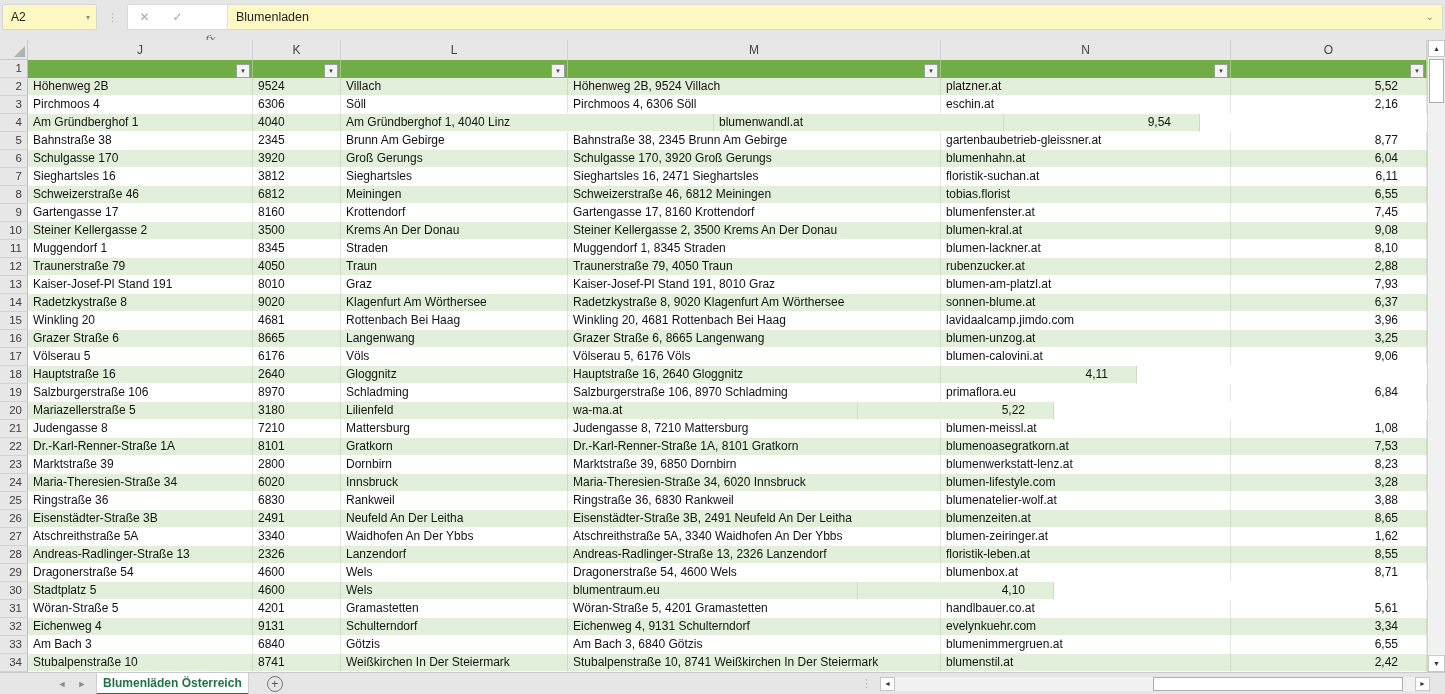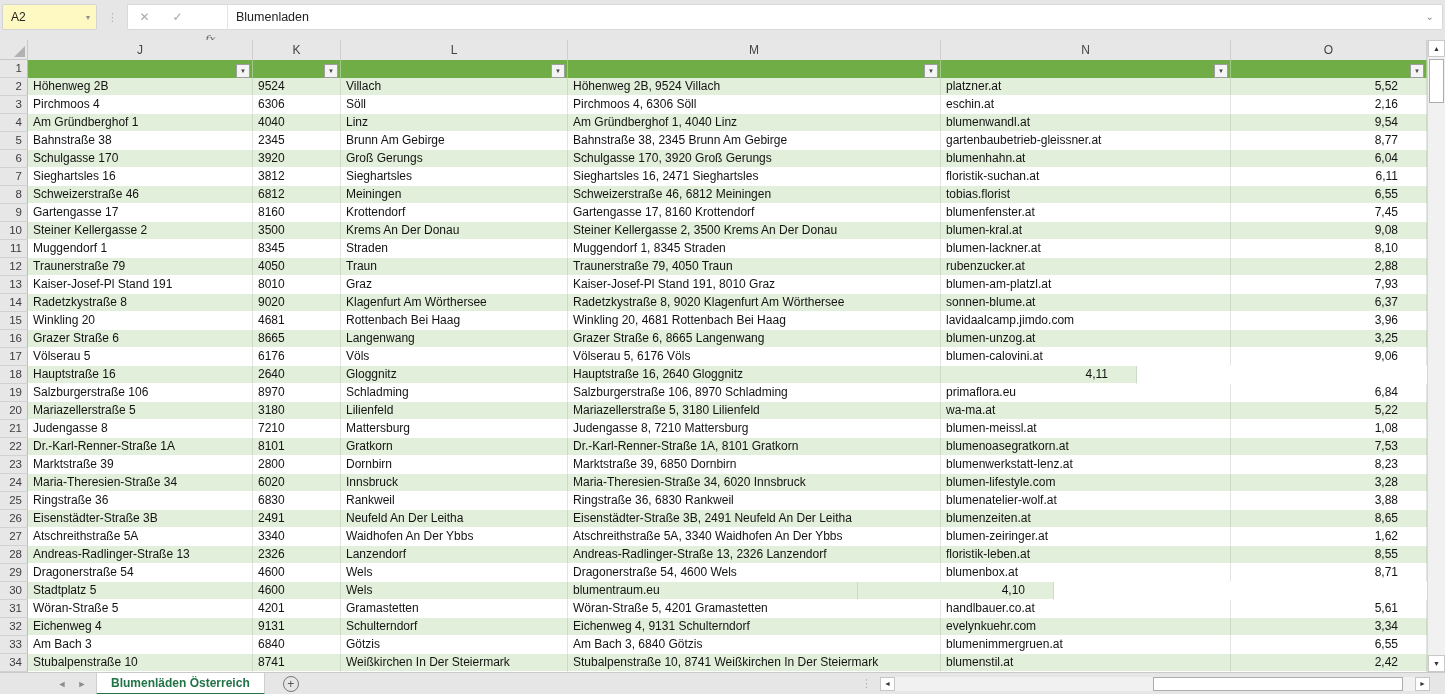--- a/index.html
+++ b/index.html
@@ -11,21 +11,21 @@
   .app{width:1445px;height:694px;display:flex;flex-direction:column;background:#e6e6e6;}
 
   
   .formula-row{height:40px;flex:0 0 40px;display:flex;align-items:center;padding:0 2px 6px 2px;background:#e6e6e6;}
   .name-box{width:95px;height:26px;background:#fef9c3;border:1px solid #d4d4d4;border-radius:2px;display:flex;align-items:center;padding:0 6px 0 8px;font-size:12px;color:#222;}
   .nb-arrow{margin-left:auto;color:#8f8f8f;font-size:8px;}
   .dots{width:30px;text-align:center;color:#adadad;font-size:11px;letter-spacing:-1px;}
   .fx-group{height:26px;background:#fff;border:1px solid #d9d9d9;border-right:none;border-radius:2px 0 0 2px;display:flex;align-items:center;}
   .fxbtn{width:33px;text-align:center;font-size:12px;color:#a8a8a8;cursor:default;}
   .fxbtn.fxi{font-style:italic;font-family:"DejaVu Serif",serif;color:#666;font-size:11px;margin-top:44px;}
-  .formula-input{flex:1;height:26px;background:#ffffff;border:1px solid #d9d9d9;border-left:1px solid #e3e3e3;border-radius:0 2px 2px 0;display:flex;align-items:center;padding:0 8px;font-size:12.5px;color:#222;}
+  .formula-input{flex:1;height:26px;background:#fef9c3;border:1px solid #d9d9d9;border-left:1px solid #e3e3e3;border-radius:0 2px 2px 0;display:flex;align-items:center;padding:0 8px;font-size:12.5px;color:#222;}
   .fb-expand{margin-left:auto;color:#8a8a8a;font-size:10px;line-height:6px;}
 
   
   .sheet{position:relative;flex:1;background:#fff;overflow:hidden;}
   .letters-row{display:flex;height:20px;background:#e7e7e7;border-bottom:1px solid #c8c8c8;width:1427px;}
   .corner{width:28px;flex:0 0 28px;position:relative;border-right:1px solid #c9c9c9;background:#e7e7e7;}
   .tri{position:absolute;right:2px;bottom:2px;width:0;height:0;border-left:11px solid transparent;border-bottom:11px solid #b2b2b2;}
   .col-letter{height:20px;line-height:20px;text-align:center;font-size:12px;color:#444;border-right:1px solid #cfcfcf;background:#e7e7e7;}
 
   .grid{width:1427px;}
@@ -44,21 +44,21 @@
 
   
   .vscroll{position:absolute;top:0;right:0;bottom:0;width:18px;background:#f1f1f1;border-left:1px solid #d6d6d6;display:flex;flex-direction:column;}
   .sbtn{height:17px;flex:0 0 17px;background:#fff;border:1px solid #c9c9c9;color:#333;font-size:7px;display:flex;align-items:center;justify-content:center;}
   .vthumb{margin:2px 1px 0 1px;height:44px;background:#fff;border:1px solid #adadad;}
   .vfill{flex:1;}
 
   
   .bottom-bar{height:22px;flex:0 0 22px;background:#e6e6e6;border-top:1px solid #cacaca;display:flex;align-items:center;padding-left:52px;}
   .tabnav{width:20px;text-align:center;color:#8c8c8c;font-size:9px;}
-  .sheet-tab{height:22px;background:#fff;border-left:1px solid #cfcfcf;border-right:1px solid #cfcfcf;border-bottom:2px solid var(--tabgreen);display:flex;align-items:center;padding:0 14px;margin-left:4px;font-size:12px;font-weight:bold;color:var(--tabgreen);}
+  .sheet-tab{height:22px;background:#fff;border-left:1px solid #cfcfcf;border-right:1px solid #cfcfcf;border-bottom:2px solid var(--tabgreen);display:flex;align-items:center;padding:0 6px;margin-left:4px;font-size:12px;font-weight:bold;color:var(--tabgreen);}
   .add-sheet{width:16px;height:16px;border:1px solid #767676;border-radius:50%;margin-left:18px;color:#555;font-size:12px;line-height:14px;text-align:center;}
   .hscroll{margin-left:auto;display:flex;align-items:center;margin-right:15px;}
   .hdots{color:#adadad;font-size:11px;margin-right:8px;}
   .hbtn{width:15px;height:14px;background:#fff;border:1px solid #c6c6c6;color:#333;font-size:7px;display:flex;align-items:center;justify-content:center;}
   .htrack{width:520px;height:14px;background:#f1f1f1;position:relative;}
   .hthumb{position:absolute;left:258px;top:0;width:250px;height:14px;background:#fff;border:1px solid #adadad;}
 </style>
 </head>
 <body>
 
@@ -136,21 +136,20 @@
           <div class="cell w1">6306</div>
           <div class="cell w2">Söll</div>
           <div class="cell w3">Pirchmoos 4, 6306 Söll</div>
           <div class="cell w4">eschin.at</div>
           <div class="cell w5 num">2,16</div>
         </div>
         <div class="grid-row band">
           <div class="gutter-cell">4</div>
           <div class="cell w0">Am Gründberghof 1</div>
           <div class="cell w1">4040</div>
-          <div class="cell w2">Linz</div>
           <div class="cell w3">Am Gründberghof 1, 4040 Linz</div>
           <div class="cell w4">blumenwandl.at</div>
           <div class="cell w5 num">9,54</div>
         </div>
         <div class="grid-row plain">
           <div class="gutter-cell">5</div>
           <div class="cell w0">Bahnstraße 38</div>
           <div class="cell w1">2345</div>
           <div class="cell w2">Brunn Am Gebirge</div>
           <div class="cell w3">Bahnstraße 38, 2345 Brunn Am Gebirge</div>
@@ -280,21 +279,20 @@
           <div class="cell w2">Schladming</div>
           <div class="cell w3">Salzburgerstraße 106, 8970 Schladming</div>
           <div class="cell w4">primaflora.eu</div>
           <div class="cell w5 num">6,84</div>
         </div>
         <div class="grid-row band">
           <div class="gutter-cell">20</div>
           <div class="cell w0">Mariazellerstraße 5</div>
           <div class="cell w1">3180</div>
           <div class="cell w2">Lilienfeld</div>
-          <div class="cell w3">Mariazellerstraße 5, 3180 Lilienfeld</div>
           <div class="cell w4">wa-ma.at</div>
           <div class="cell w5 num">5,22</div>
         </div>
         <div class="grid-row plain">
           <div class="gutter-cell">21</div>
           <div class="cell w0">Judengasse 8</div>
           <div class="cell w1">7210</div>
           <div class="cell w2">Mattersburg</div>
           <div class="cell w3">Judengasse 8, 7210 Mattersburg</div>
           <div class="cell w4">blumen-meissl.at</div>

